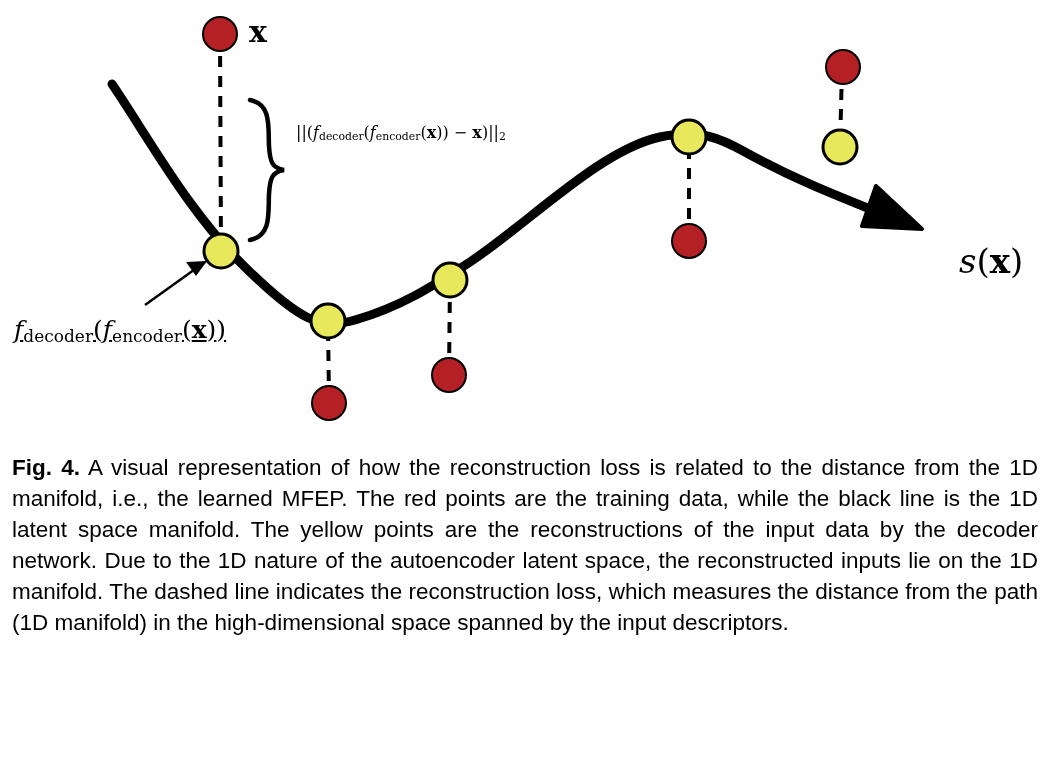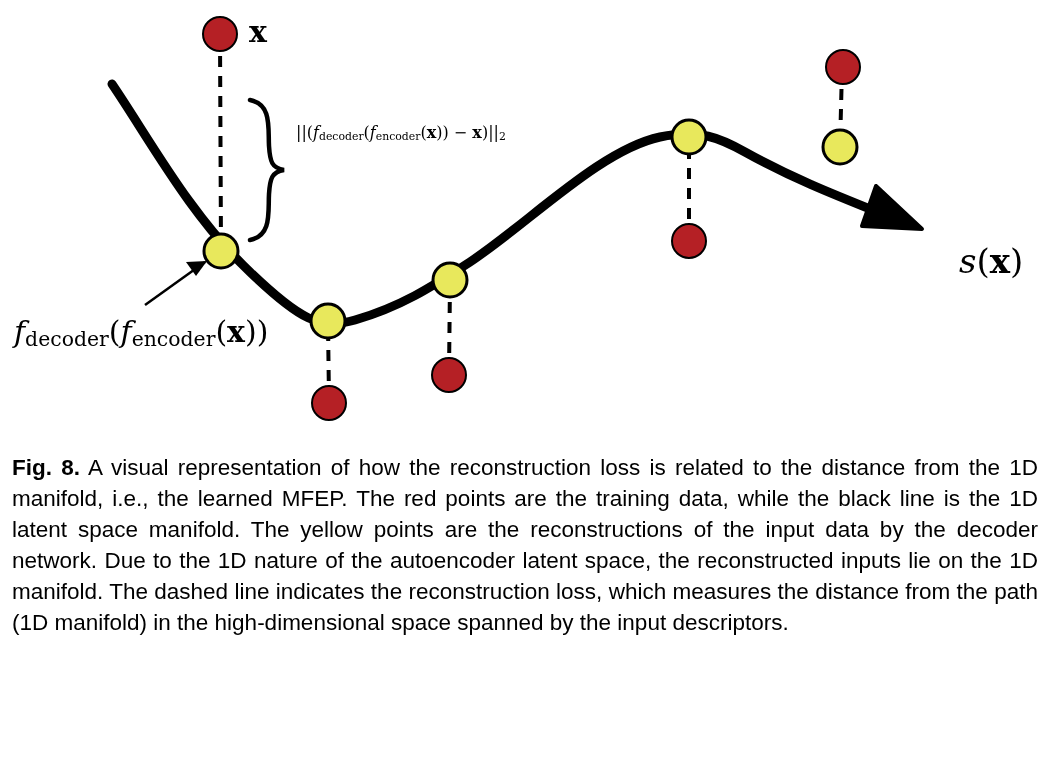--- a/index.html
+++ b/index.html
@@ -60,21 +60,22 @@
   
   #label-loss {
     left: 296px;
     top: 125px;
     font-size: 16px;
   }
   
   #label-decoder {
     left: 14px;
     top: 317px;
-    font-size: 30px;
+    font-size: 25px;
+    text-decoration: underline;
   }
   
   #label-sx {
     left: 953px;
     top: 244px;
     font-size: 34px;
     margin-left: 6px;
   }
   #caption {
     position: absolute;
@@ -150,17 +151,17 @@
       <span class="math-it">f</span><span class="sub">decoder</span><span>(</span><span class="math-it">f</span><span class="sub">encoder</span><span>(</span><span class="math-bold-up">x</span><span>)</span><span>)</span>
     </div>
 
     <div id="label-sx" class="math-label">
       <span class="math-it">s</span><span>(</span><span class="math-bold-up">x</span><span>)</span>
     </div>
 
   </div>
 
   <div id="caption">
-    <span class="cap-label">Fig. 8.</span>
+    <span class="cap-label">Fig. 4.</span>
     <span>A visual representation of how the reconstruction loss is related to the distance from the 1D manifold, i.e., the learned MFEP. The red points are the training data, while the black line is the 1D latent space manifold. The yellow points are the reconstructions of the input data by the decoder network. Due to the 1D nature of the autoencoder latent space, the reconstructed inputs lie on the 1D manifold. The dashed line indicates the reconstruction loss, which measures the distance from the path (1D manifold) in the high-dimensional space spanned by the input descriptors.</span>
   </div>
 
 </div>
 
 </body></html>

